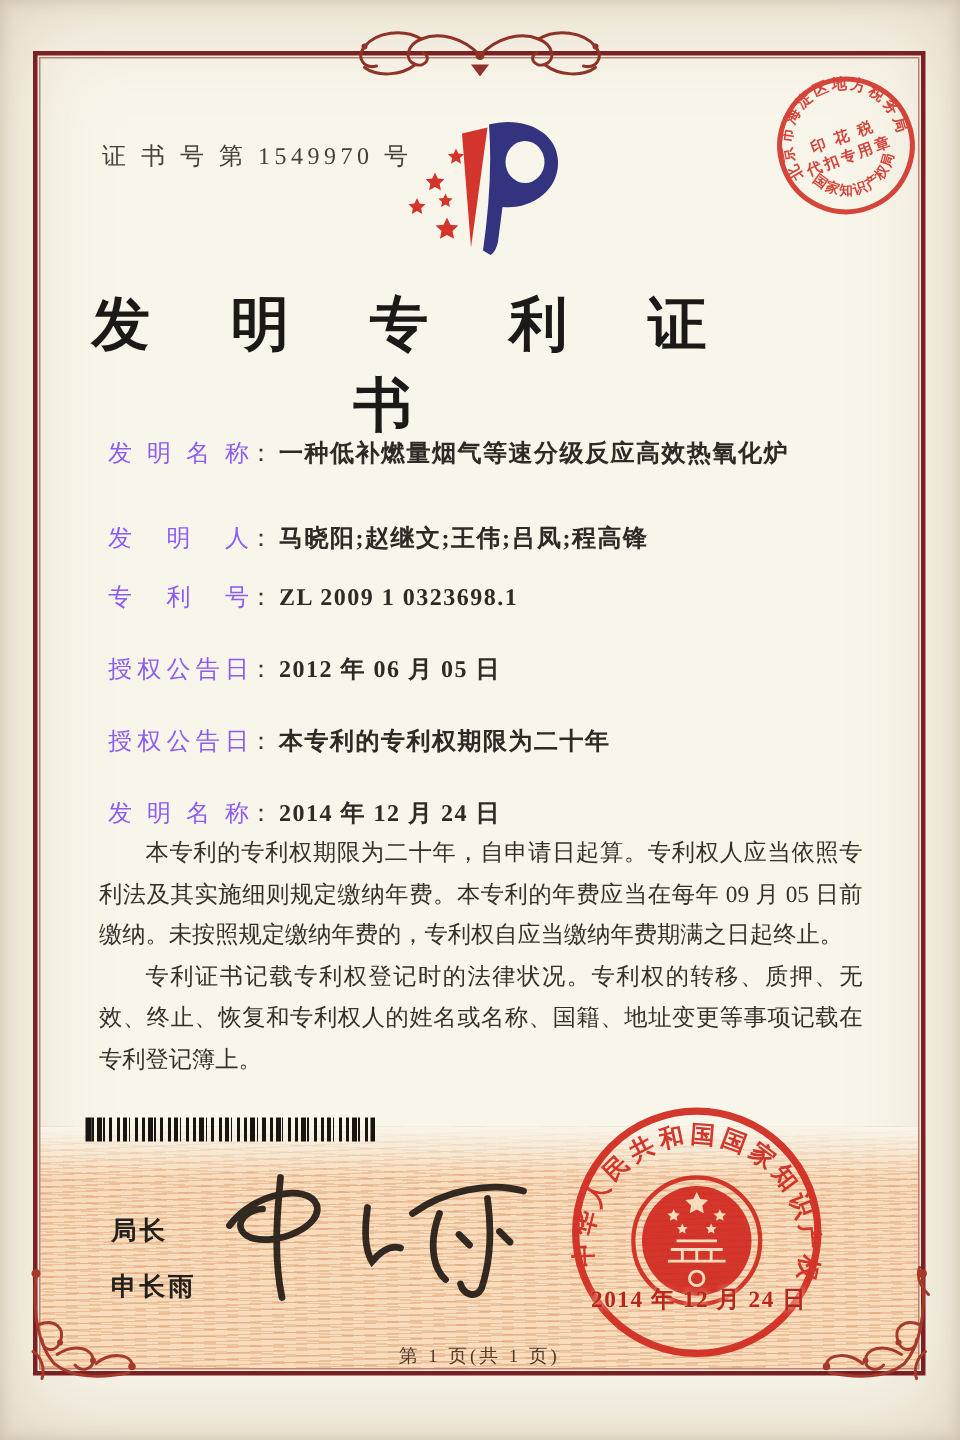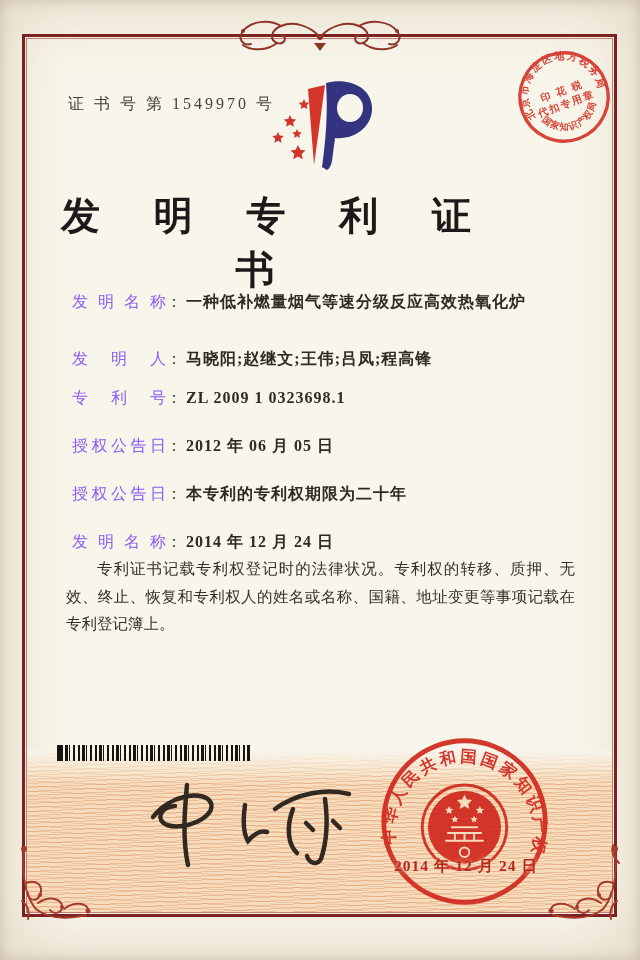--- a/index.html
+++ b/index.html
@@ -144,27 +144,32 @@
     </div>
     <div class="field-row r4">
       <span class="flabel">授权公告日</span><span class="fcolon">：</span><span class="fvalue">本专利的专利权期限为二十年</span>
     </div>
     <div class="field-row r5">
       <span class="flabel">发明名称</span><span class="fcolon">：</span><span class="fvalue">2014 年 12 月 24 日</span>
     </div>
   </div>
 
   <div class="body-text">
+    <p>本专利的专利权期限为二十年，自申请日起算。专利权人应当依照专利法及其实施细则规定缴纳年费。本专利的年费应当在每年 09 月 05 日前缴纳。未按照规定缴纳年费的，专利权自应当缴纳年费期满之日起终止。</p>
     <p>专利证书记载专利权登记时的法律状况。专利权的转移、质押、无效、终止、恢复和专利权人的姓名或名称、国籍、地址变更等事项记载在专利登记簿上。</p>
   </div>
 
   <div class="band"></div>
 
   <div class="barcode"></div>
 
+  <div class="officer">
+    <div>局长</div>
+    <div class="officer-name">申长雨</div>
+  </div>
 
   <svg class="sig-svg" viewBox="0 0 238 106">
     <g stroke="#17120e" stroke-width="4.5" fill="none" stroke-linecap="round" opacity="0.88">
       <path d="M62,12 C60,34 57,64 63,92"></path>
       <path d="M28,44 C44,22 80,16 86,30 C91,44 60,58 42,52 C30,47 35,34 50,33"></path>
       <path d="M120,32 C118,46 118,60 123,68 C129,61 136,57 142,59"></path>
       <path d="M150,36 C172,20 202,15 224,21"></path>
       <path d="M168,36 C161,54 163,72 172,80"></path>
       <path d="M200,26 C203,48 202,68 196,86 C192,93 184,90 182,83"></path>
       <path d="M181,50 l7,7"></path>
@@ -221,14 +226,15 @@
       <path d="M4,20 C10,14 12,8 10,2"></path>
     </g>
     <g fill="#a53a2b">
       <circle cx="8" cy="6" r="3"></circle>
       <circle cx="24" cy="52" r="2"></circle>
       <circle cx="46" cy="64" r="2"></circle>
       <circle cx="72" cy="68" r="2.5"></circle>
     </g>
   </svg>
 
+  <div class="footer">第 1 页(共 1 页)</div>
 
 </div>
 
 </body></html>

